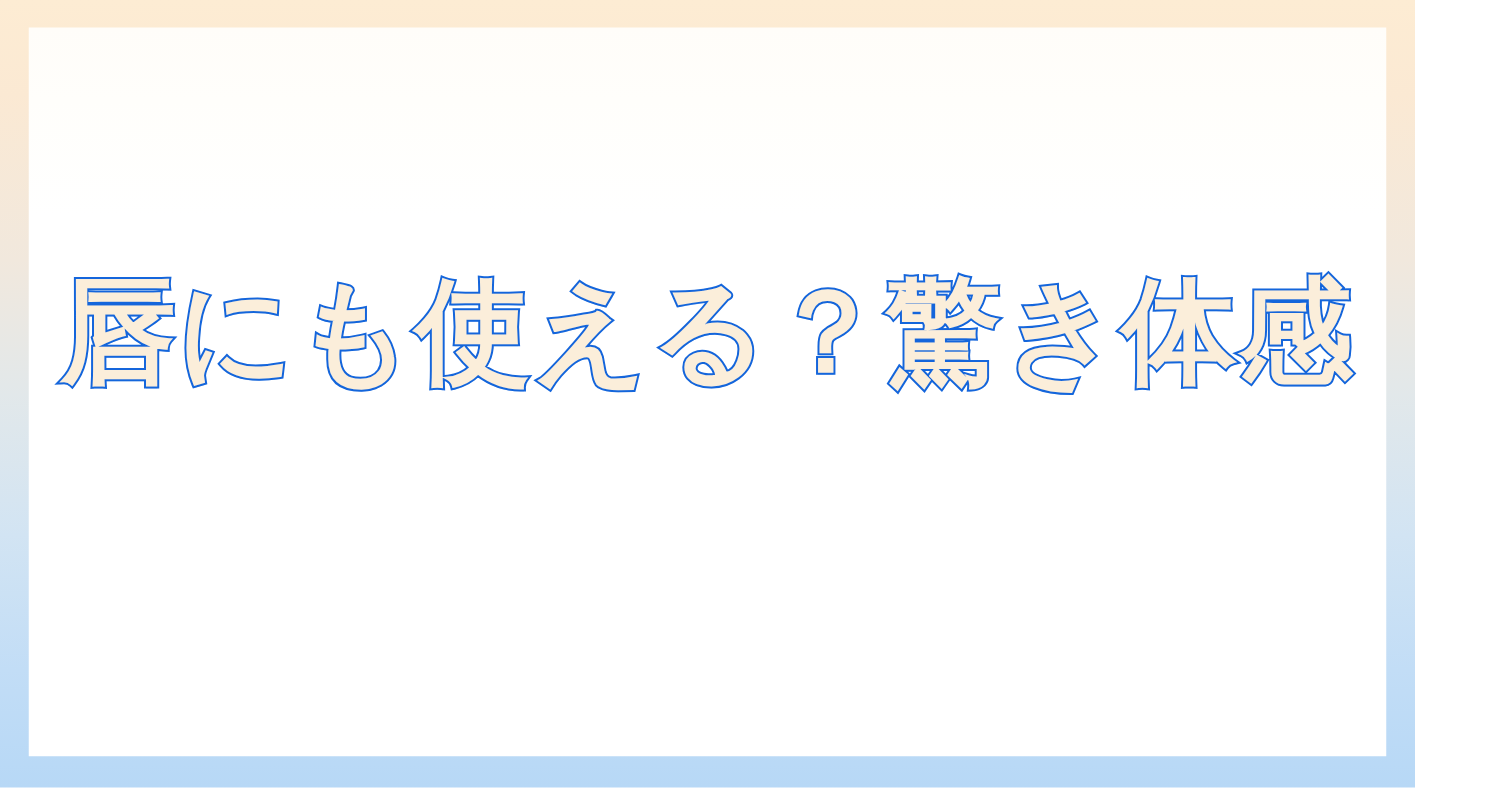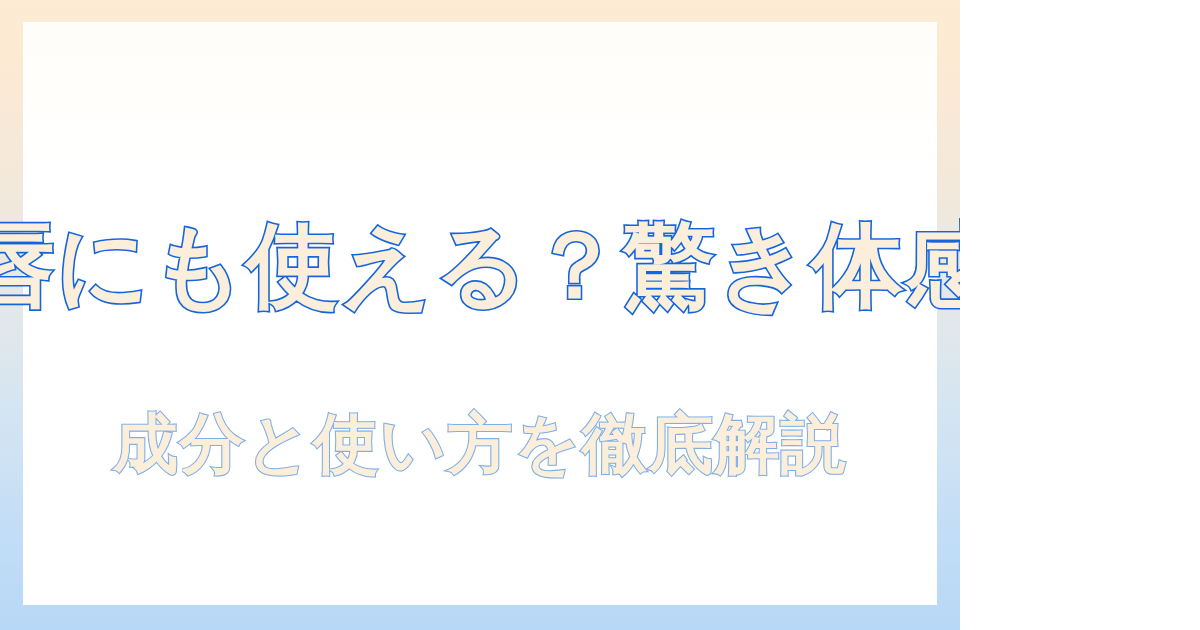--- a/index.html
+++ b/index.html
@@ -10,21 +10,21 @@
   body {
     width: 1200px;
     height: 630px;
     overflow: hidden;
     font-family: "DejaVu Sans", "Liberation Sans", sans-serif;
   }
 
   
   .eyecatch {
     position: relative;
-    width: 960px;
+    width: 1132px;
     height: 630px;
     box-sizing: border-box;
     background: linear-gradient(
         to bottom,
         #fdecd3 0%,
         #fbe9d3 12%,
         #f1e8dd 33%,
         #e2e8ea 50%,
         #d2e4f3 68%,
         #c2ddf6 85%,
@@ -113,18 +113,15 @@
 <body>
 
 <div class="eyecatch">
 
   <div class="canvas">
 
     <div class="headline-wrap">
       <h1 class="outlined headline">唇にも使える？驚き体感</h1>
     </div>
 
-    <div class="subheadline-wrap">
-      <h2 class="outlined subheadline">成分と使い方を徹底解説</h2>
-    </div>
 
   </div>
 </div>
 
 </body></html>

